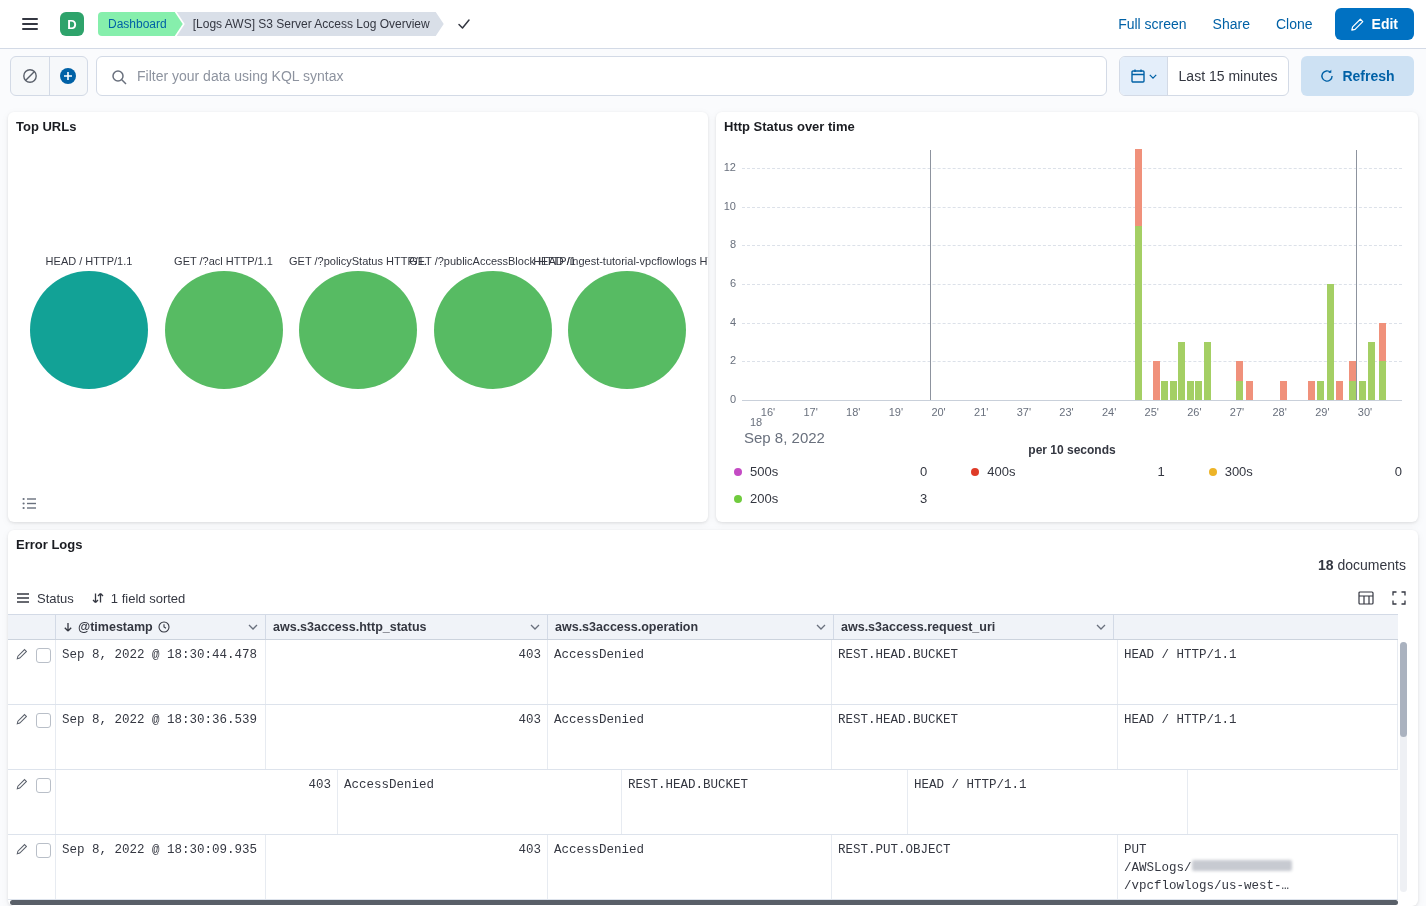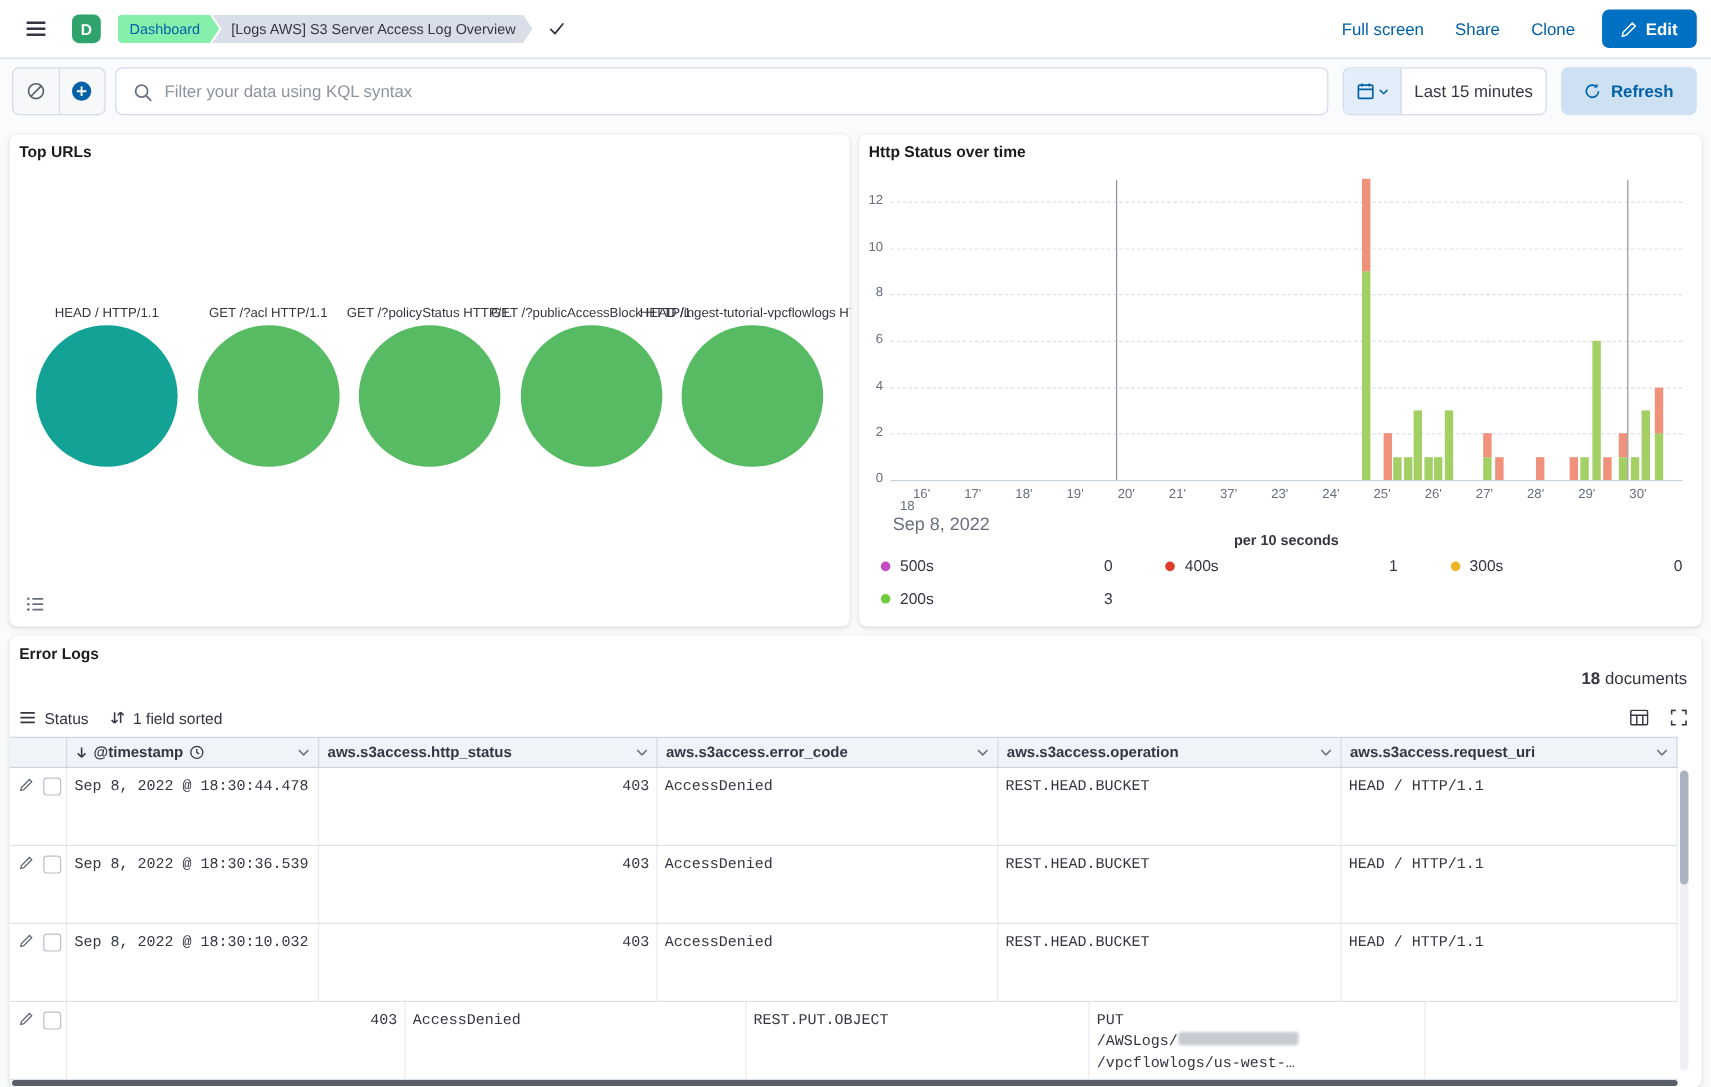--- a/index.html
+++ b/index.html
@@ -369,28 +369,20 @@
         </svg>
   </div>
       <div class="h-cell col-status">
 
     <span class="h-label">aws.s3access.http_status</span>
 
     <svg class="h-chev" width="10" height="6" viewBox="0 0 10 6">
           <path d="M1 1l4 4 4-4" fill="none" stroke="#69707d" stroke-width="1.3"></path>
         </svg>
   </div>
-      <div class="h-cell col-err">
-
-    <span class="h-label">aws.s3access.error_code</span>
-
-    <svg class="h-chev" width="10" height="6" viewBox="0 0 10 6">
-          <path d="M1 1l4 4 4-4" fill="none" stroke="#69707d" stroke-width="1.3"></path>
-        </svg>
-  </div>
       <div class="h-cell col-op">
 
     <span class="h-label">aws.s3access.operation</span>
 
     <svg class="h-chev" width="10" height="6" viewBox="0 0 10 6">
           <path d="M1 1l4 4 4-4" fill="none" stroke="#69707d" stroke-width="1.3"></path>
         </svg>
   </div>
       <div class="h-cell col-uri">
 
@@ -428,33 +420,33 @@
     <div class="g-cell col-op c-op">REST.HEAD.BUCKET</div>
     <div class="g-cell col-uri c-uri">HEAD / HTTP/1.1</div>
   </div>
       <div class="g-row">
     <div class="lead-cell">
       <svg width="12" height="12" viewBox="0 0 14 14" fill="none" stroke="#5a606b" stroke-width="1.2" style="cursor:pointer;">
             <path d="M10 1.8l2.2 2.2L4.4 11.8 1.5 12.5l.7-2.9z"></path>
           </svg>
       <div class="checkbox"></div>
     </div>
-    <div class="g-cell col-ts c-ts">Sep 8, 2022 @ 18:30:10.032</div>
     <div class="g-cell col-status c-status">403</div>
     <div class="g-cell col-err c-err">AccessDenied</div>
     <div class="g-cell col-op c-op">REST.HEAD.BUCKET</div>
     <div class="g-cell col-uri c-uri">HEAD / HTTP/1.1</div>
   </div>
       <div class="g-row">
     <div class="lead-cell">
       <svg width="12" height="12" viewBox="0 0 14 14" fill="none" stroke="#5a606b" stroke-width="1.2" style="cursor:pointer;">
             <path d="M10 1.8l2.2 2.2L4.4 11.8 1.5 12.5l.7-2.9z"></path>
           </svg>
       <div class="checkbox"></div>
     </div>
+    <div class="g-cell col-ts c-ts">Sep 8, 2022 @ 18:30:09.935</div>
     <div class="g-cell col-status c-status">403</div>
     <div class="g-cell col-err c-err">AccessDenied</div>
     <div class="g-cell col-op c-op">REST.PUT.OBJECT</div>
     <div class="g-cell col-uri c-uri">PUT
 /AWSLogs/<span class="redacted"></span>/vpcflowlogs/us-west-…</div>
   </div>
     </div>
   <div class="v-scroll">
       <div class="v-thumb"></div>
     </div>

